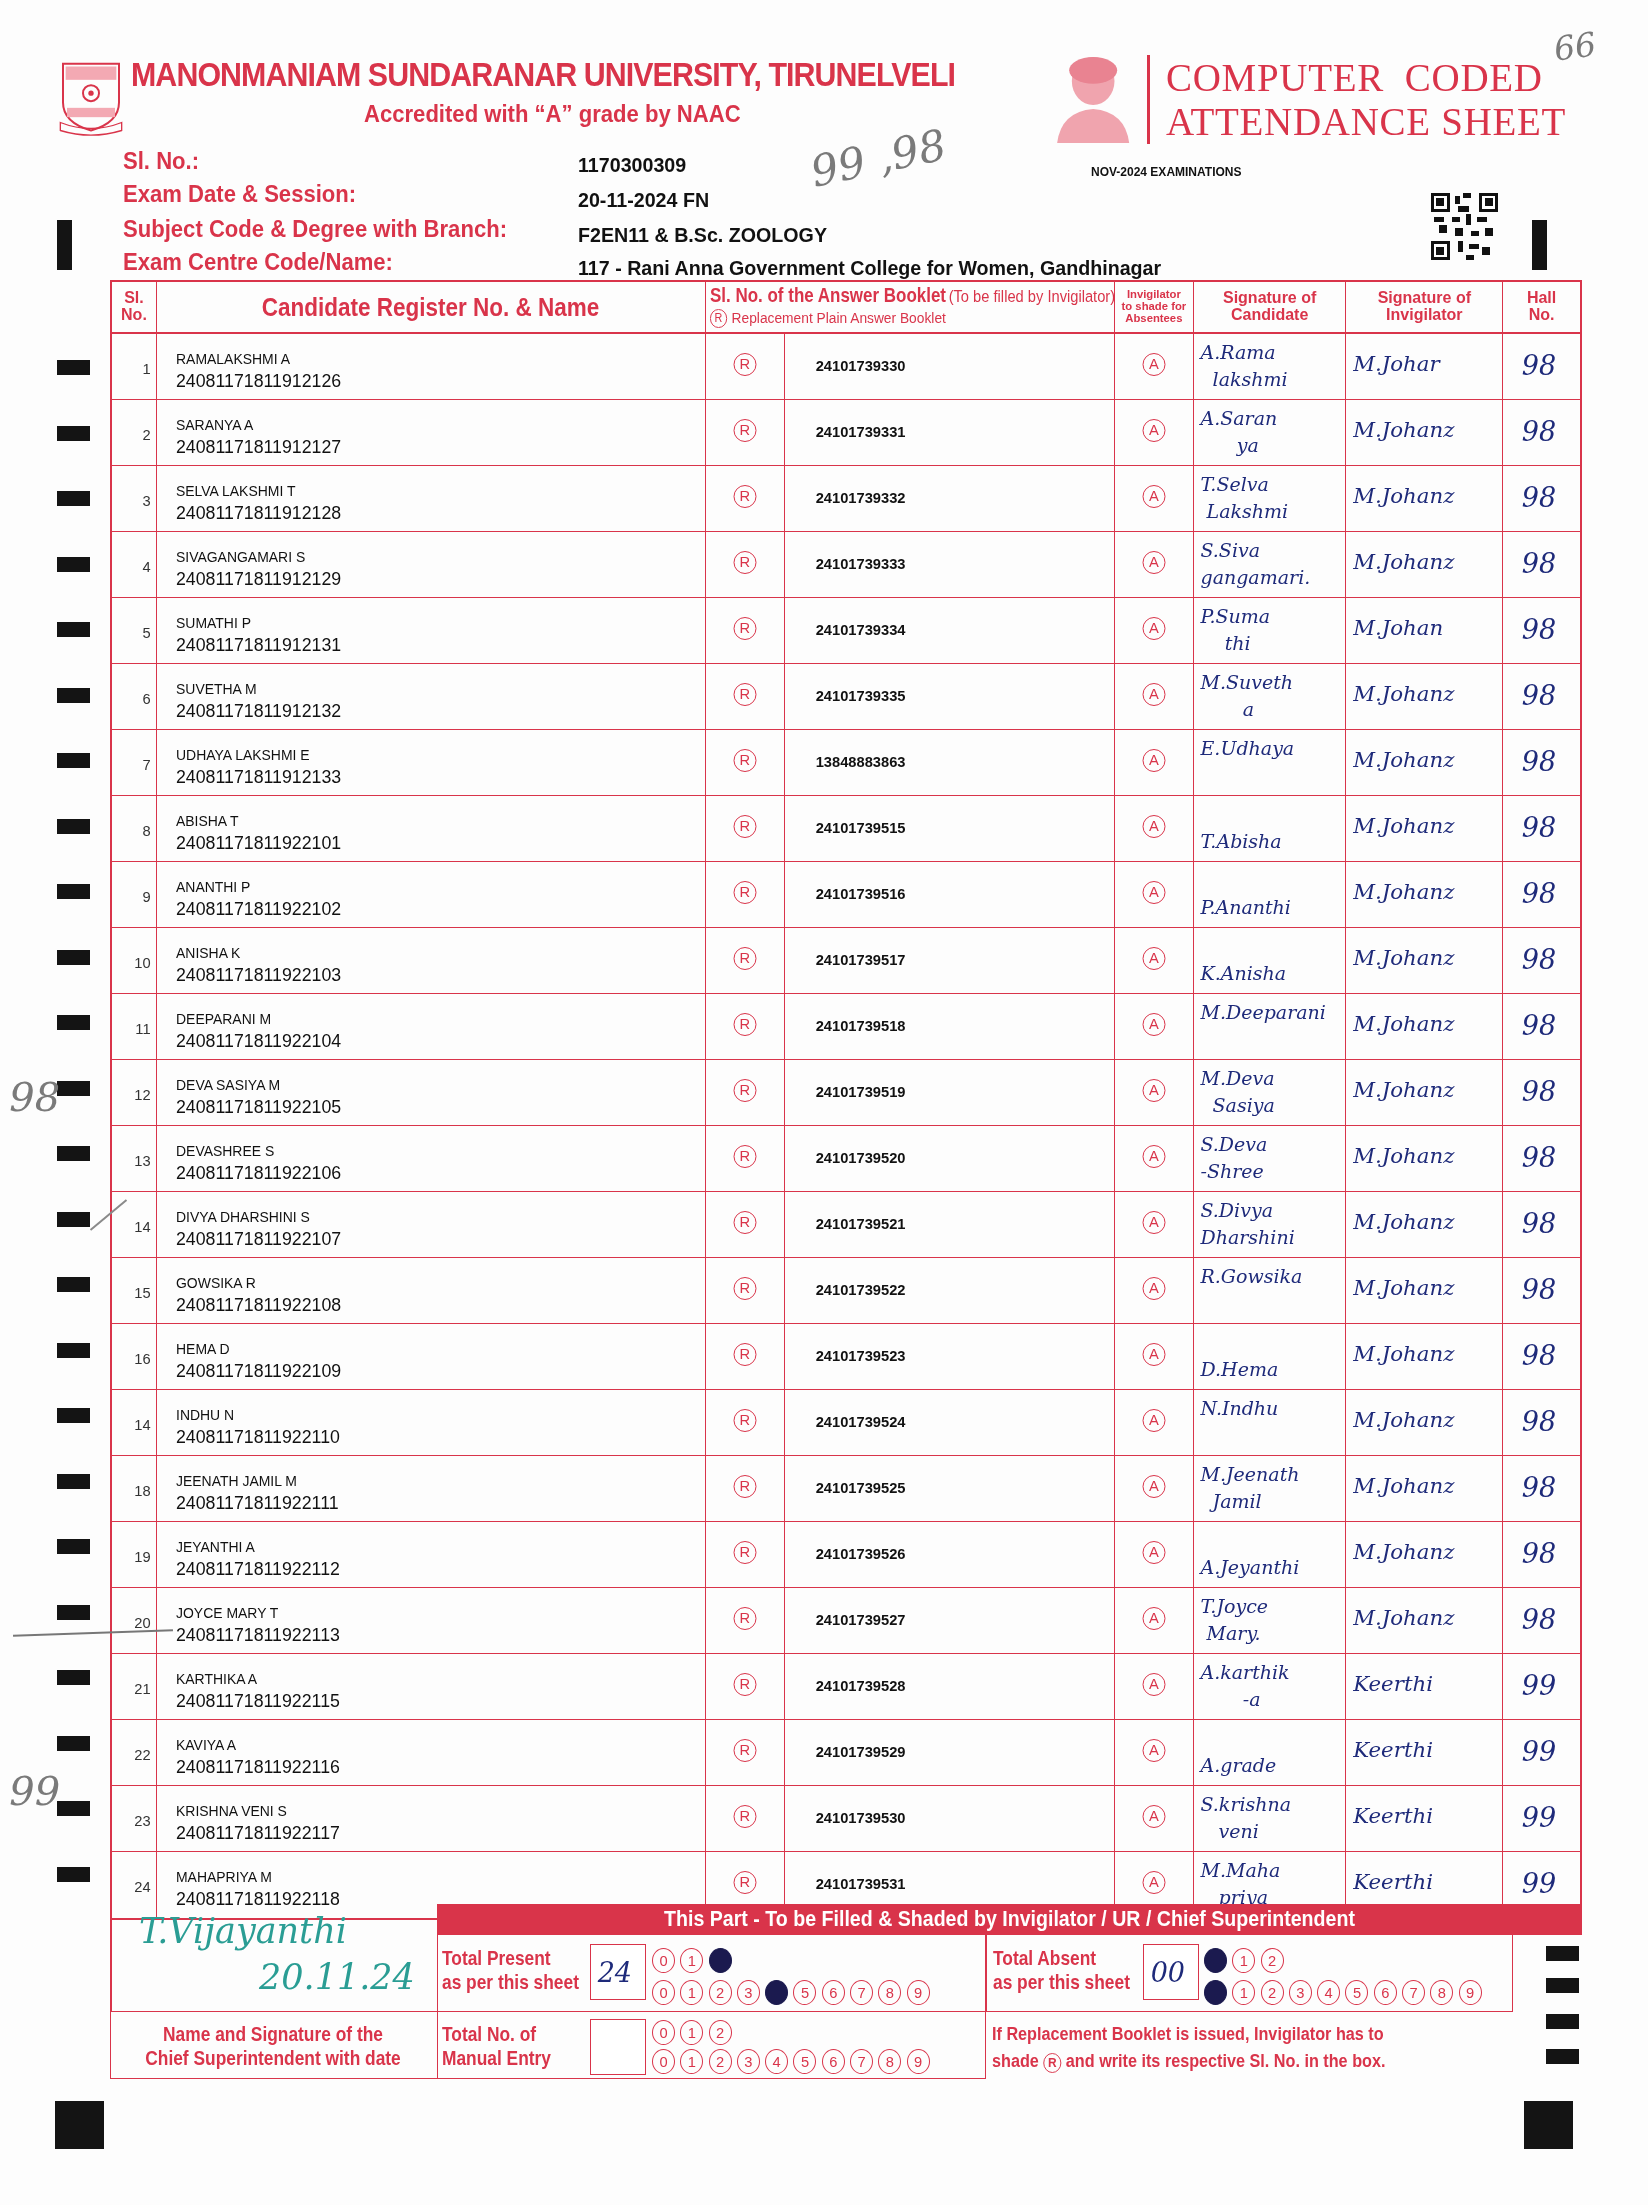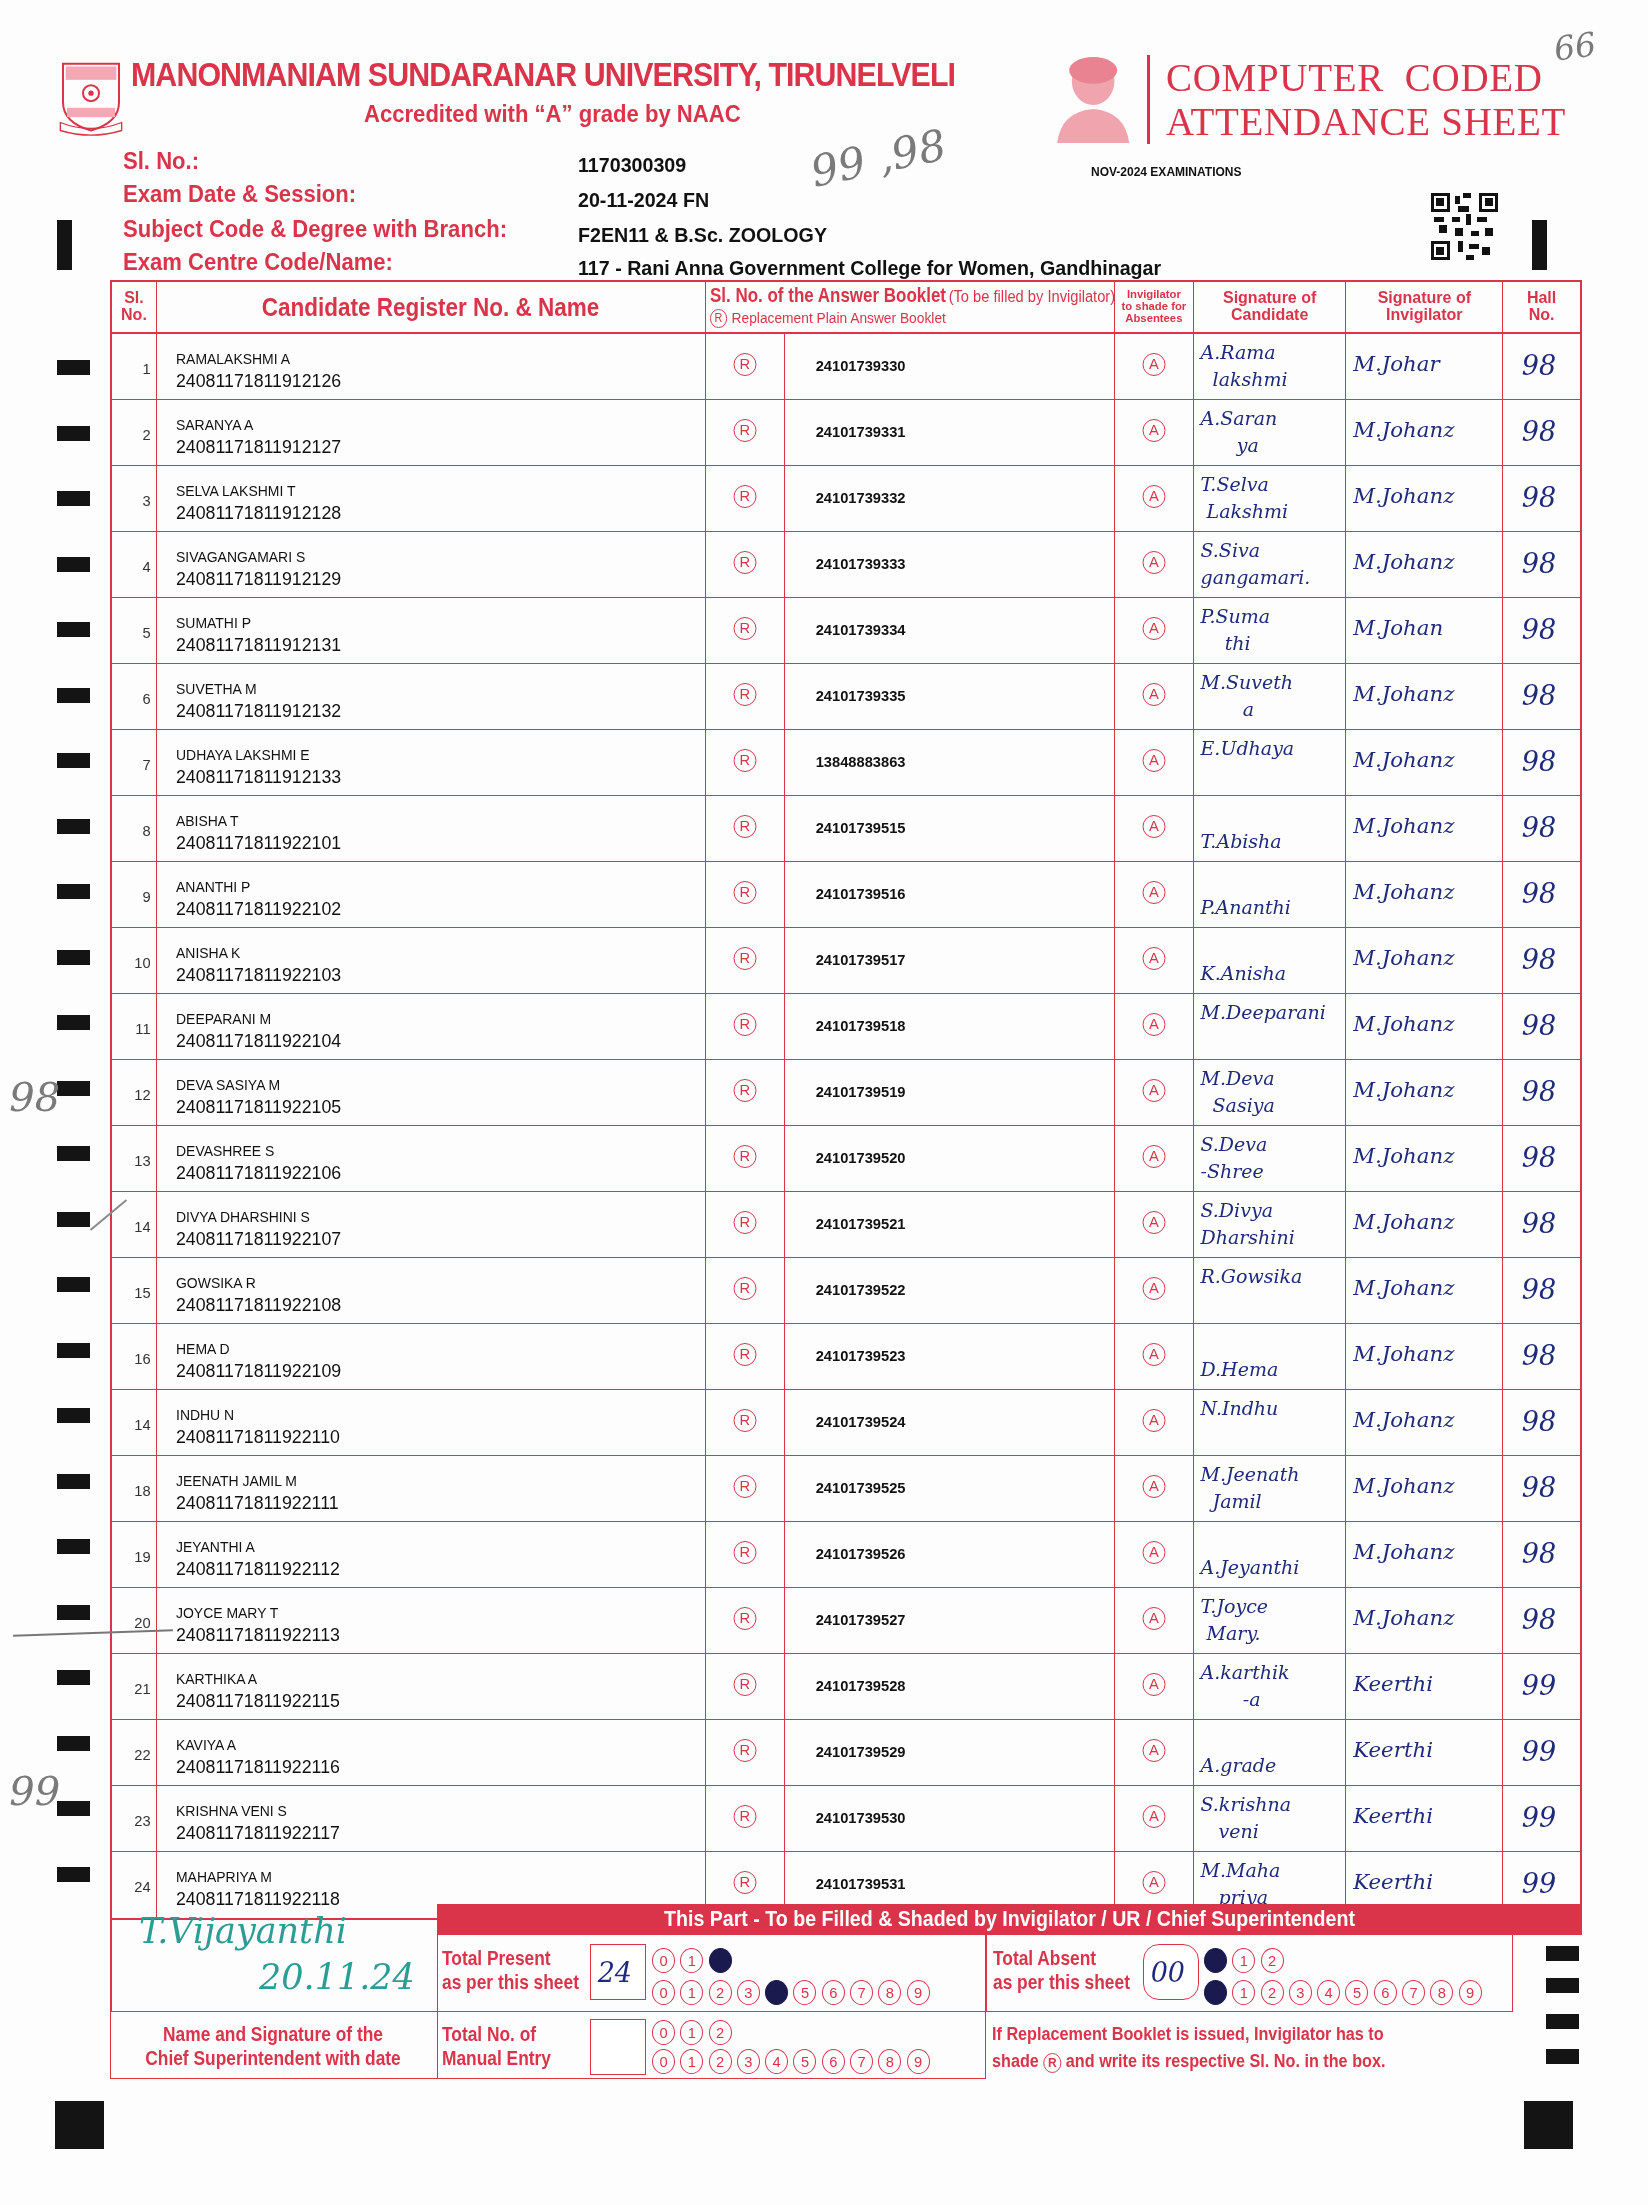--- a/index.html
+++ b/index.html
@@ -917,21 +917,21 @@
       <span class="omr">7</span>
       <span class="omr">8</span>
       <span class="omr">9</span>
     </div>
 
   <div class="f-box" style="left:876px;top:31px;width:527px;height:77px;border-top:none;"></div>
   <div class="f-label" style="left:883px;top:43px;">
     <div>Total Absent</div>
     <div>as per this sheet</div>
   </div>
-  <div class="f-input" style="left:1033px;top:40px;border-radius:16px;">
+  <div class="f-input" style="left:1033px;top:40px;">
     <span class="val">00</span>
   </div>
   <div class="omr-row" id="ta-tens" style="left:1094px;top:44px;">
       <span class="omr filled">0</span>
       <span class="omr">1</span>
       <span class="omr">2</span>
     </div>
   <div class="omr-row" id="ta-units" style="left:1094px;top:76px;">
       <span class="omr filled">0</span>
       <span class="omr">1</span>

